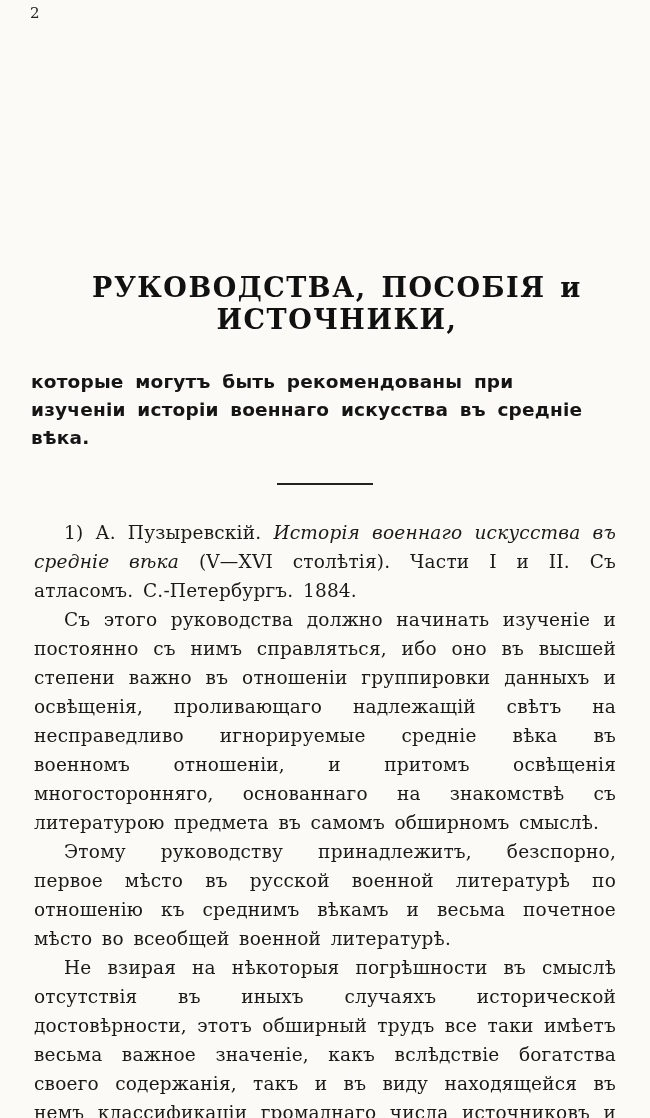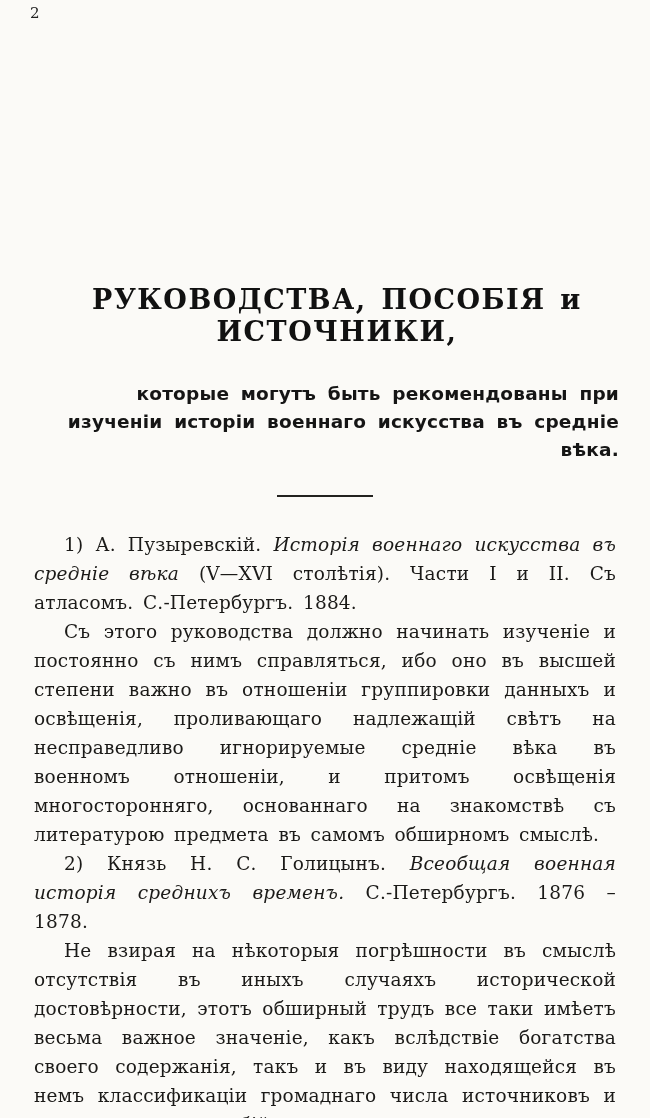--- a/index.html
+++ b/index.html
@@ -21,35 +21,35 @@
   }
   .page-number {
     position: absolute;
     top: 4px;
     left: 30px;
     font-size: 15px;
     font-family: "DejaVu Serif", serif;
     color: #222;
   }
   .title {
-    margin: 12px;
+    margin: 0;
     text-align: center;
     font-family: "DejaVu Serif", serif;
     font-weight: bold;
     font-size: 27px;
     line-height: 32px;
     letter-spacing: 1.5px;
     word-spacing: 4px;
     color: #111;
     padding-left: 24px;
   }
   .subtitle {
     margin: 32px auto 0 auto;
     width: 588px;
-    text-align: right;
+    text-align: left;
     font-family: "DejaVu Sans", sans-serif;
     font-weight: bold;
     font-size: 18.5px;
     line-height: 28px;
     letter-spacing: 0.2px;
     word-spacing: 5px;
     color: #151515;
   }
   .divider {
     width: 96px;
@@ -86,19 +86,19 @@
   <h2 class="subtitle">которые могутъ быть рекомендованы при изученіи исторіи военнаго искусства въ средніе вѣка.</h2>
 
   <div class="divider"></div>
 
   <div class="body-text">
 
     <p class="para"><span class="b">1) А. Пузыревскій. </span><span class="i">Исторія военнаго искусства въ средніе вѣка </span><span>(V—XVI столѣтія). Части I и II. Съ атласомъ. С.-Петербургъ. 1884.</span></p>
 
     <p class="para">Съ этого руководства должно начинать изученіе и постоянно съ нимъ справляться, ибо оно въ высшей степени важно въ отношеніи группировки данныхъ и освѣщенія, проливающаго надлежащій свѣтъ на несправедливо игнорируемые средніе вѣка въ военномъ отношеніи, и притомъ освѣщенія многосторонняго, основаннаго на знакомствѣ съ литературою предмета въ самомъ обширномъ смыслѣ.</p>
 
+    <p class="para">Этому руководству принадлежитъ, безспорно, первое мѣсто въ русской военной литературѣ по отношенію къ среднимъ вѣкамъ и весьма почетное мѣсто во всеобщей военной литературѣ.</p>
 
-    <p class="para"><span class="b">2) Князь Н. С. Голицынъ. </span><span class="i">Всеобщая военная исторія среднихъ временъ. </span><span>С.-Петербургъ. 1876 – 1878.</span></p>
 
     <p class="para">Не взирая на нѣкоторыя погрѣшности въ смыслѣ отсутствія въ иныхъ случаяхъ исторической достовѣрности, этотъ обширный трудъ все таки имѣетъ весьма важное значеніе, какъ вслѣдствіе богатства своего содержанія, такъ и въ виду находящейся въ немъ классификаціи громаднаго числа источниковъ и историческихъ пособій на различныхъ языкахъ.</p>
 
   </div>
 </div>
 
 </body></html>

